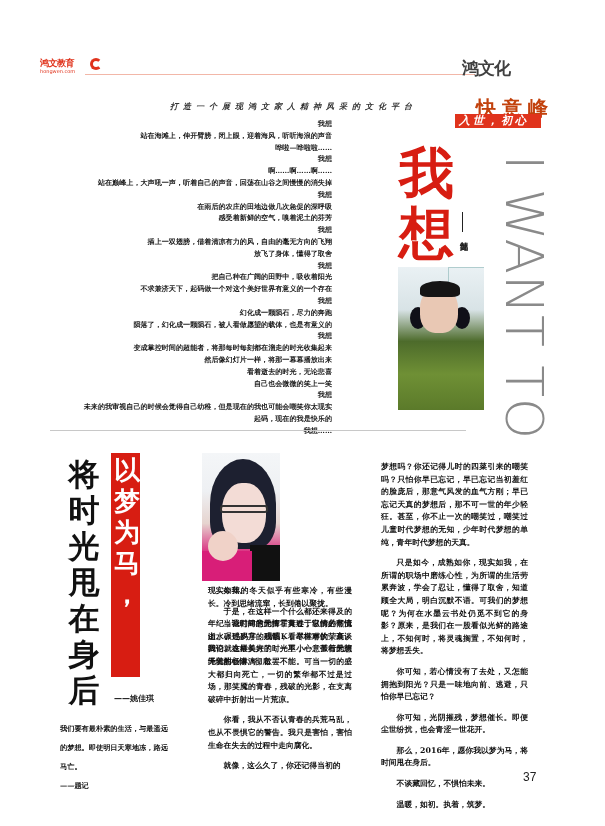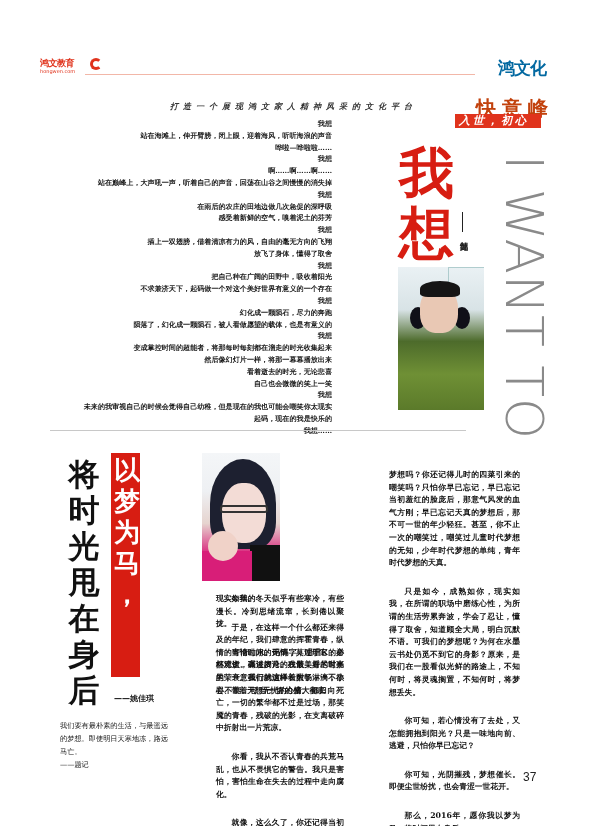--- a/index.html
+++ b/index.html
@@ -7,21 +7,21 @@
          font-family:"DejaVu Serif", "Liberation Serif", serif; color:#111; }
   .abs { position:absolute; }
 
   
   .hdr-logo { left:40px; top:57px; width:66px; height:18px; }
   .hdr-logo .brand { position:absolute; left:0; top:0; font:bold 9px "DejaVu Sans", sans-serif; color:#e0331c; letter-spacing:-0.5px; }
   .hdr-logo .url { position:absolute; left:0; top:11px; font:5px "DejaVu Sans", sans-serif; color:#e0331c; }
   .hdr-logo .swirl { position:absolute; left:50px; top:1px; width:12px; height:12px; border:3px solid #e0331c; border-radius:50%; border-right-color:transparent; box-sizing:border-box; }
   .hdr-line { left:85px; top:74px; width:390px; height:1px; background:#f2b7a8; }
   .hdr-slogan { left:170px; top:60px; width:290px; font:bold italic 8px "DejaVu Sans", sans-serif; letter-spacing:5px; color:#333; white-space:nowrap;margin-top:41px; }
-  .hdr-right { left:498px; top:57px; font:bold 17px "DejaVu Sans", sans-serif; color:#0369a1; letter-spacing:-1px; }
+  .hdr-right { left:462px; top:57px; font:bold 17px "DejaVu Sans", sans-serif; color:#404040; letter-spacing:-1px; }
 
   
   .name-title { left:476px; top:95px; font:bold 20px "DejaVu Sans", sans-serif; color:#c2410c; letter-spacing:6px; }
   .name-sub { left:455px; top:114px; width:86px; height:14px; background:#e0331c; color:#fff; font:bold italic 11px "DejaVu Serif", serif; letter-spacing:3px; padding-left:4px; line-height:14px; box-sizing:border-box; }
 
   .poem { left:62px; top:118px; width:270px; text-align:right; font-size:7.1px; line-height:11.8px; font-weight:bold; color:#1a1a1a; }
   .poem div { white-space:nowrap; }
 
   .big-title { left:399px; top:143px; width:60px; font:900 55px "DejaVu Sans", sans-serif; color:#d71d12; line-height:60px; }
   .byline-v { left:458px; top:220px; width:10px; font:bold 8px "DejaVu Sans", sans-serif; writing-mode:vertical-rl; color:#222; }
@@ -35,34 +35,34 @@
   .photo-boy .frame { position:absolute; left:50px; top:0; width:36px; height:60px; border-left:1px solid #7aa; border-top:1px solid #7aa; opacity:.5; }
   .want-to { left:498px; top:155px; font:100 52px "DejaVu Sans", sans-serif; color:#8a8a8a; writing-mode:vertical-rl; letter-spacing:1px; line-height:52px; }
 
   .sep { left:50px; top:430px; width:416px; height:1px; background:#c8c8c8; }
 
   
   .red-box { left:111px; top:453px; width:29px; height:224px; background:#d71d12; }
   .red-text { left:112px; top:455px; width:30px; font:900 26px "DejaVu Sans", sans-serif; color:#fff; line-height:31px; text-align:center; }
   .black-title { left:64px; top:456px; width:40px; font:900 31px "DejaVu Sans", sans-serif; color:#111; line-height:36px; text-align:center; }
   .byline2 { left:114px; top:693px; font:bold 8px "DejaVu Sans", sans-serif; color:#222; white-space:nowrap; }
-  .epigraph { left:60px; top:719px; width:114px; font-size:7.2px; line-height:13px; font-weight:normal; }
+  .epigraph { left:60px; top:719px; width:114px; font-size:7.2px; line-height:19px; font-weight:bold; }
   .epigraph .sig { text-align:left; }
 
   .photo-girl { left:202px; top:453px; width:78px; height:128px;
      background:linear-gradient(180deg,#f4f6f8 0%,#eef0f3 30%,#e6d4cf 55%,#d81e78 80%,#b5135e 100%); overflow:hidden; }
   .photo-girl .hair { position:absolute; left:8px; top:6px; width:66px; height:90px; background:#1d2030; border-radius:50% 50% 30% 30%; }
   .photo-girl .face { position:absolute; left:20px; top:30px; width:44px; height:60px; background:#f3dcd6; border-radius:45%; }
   .photo-girl .glasses { position:absolute; left:18px; top:52px; width:48px; height:8px; border:2px solid #333; border-radius:3px; box-sizing:border-box; }
   .photo-girl .hand { position:absolute; left:6px; top:78px; width:30px; height:30px; background:#f0d2c8; border-radius:50%; }
   .photo-girl .sleeve { position:absolute; left:0; top:98px; width:50px; height:30px; background:#d81e78; }
   .photo-girl .scarf { position:absolute; left:48px; top:92px; width:30px; height:36px; background:#111; }
 
   .col-mid, .col-right { font-size:7.8px; line-height:12.6px; font-weight:bold; text-align:justify; }
-  .col-mid p, .col-right p { margin:16px; text-indent:2em; }
+  .col-mid p, .col-right p { margin:8px; text-indent:2em; }
   .col-mid p.noind, .col-right p.noind { text-indent:0; }
   .col-mid-top { left:286px; top:453px; width:74px; }
   .col-mid { left:200px; top:577px; width:160px; }
   .col-right { left:373px; top:453px; width:163px; }
 
   .page-num { left:523px; top:770px; font:12px "Liberation Sans", sans-serif; color:#222; }
 </style>
 </head>
 <body>
 

